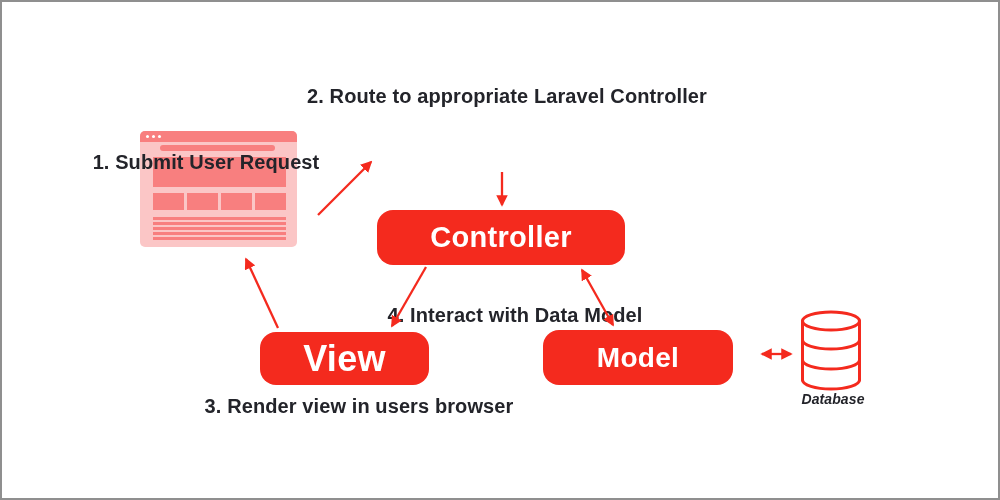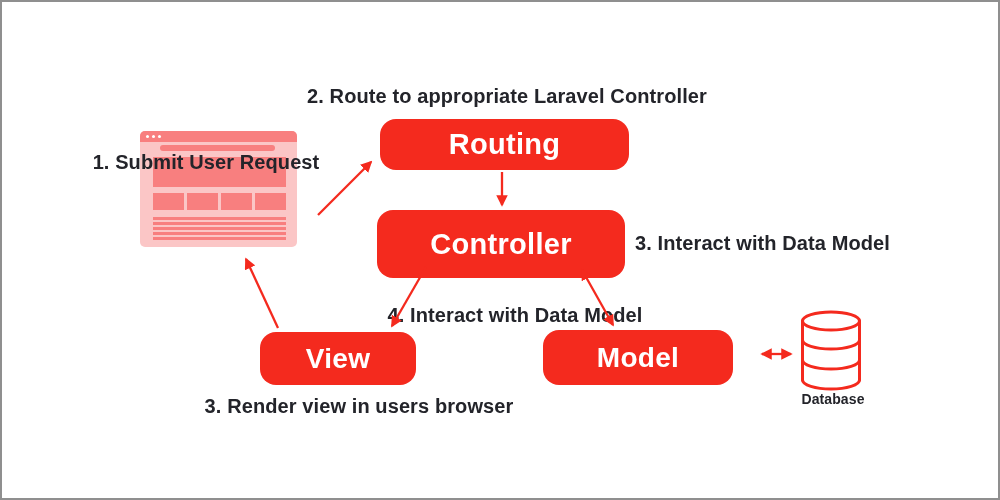--- a/index.html
+++ b/index.html
@@ -24,27 +24,27 @@
   .tline{position:absolute;left:13px;width:133px;height:3px;background:var(--salmon,#f87f7f);}
   
   .lbl{position:absolute;font-size:20px;font-weight:700;color:var(--text,#23242a);
     white-space:nowrap;letter-spacing:.1px;}
   .lbl.centered{transform:translateX(-50%);}
   .lbl-1{left:204px;top:104px;margin-top:45px;}
   .lbl-2{left:505px;top:83px;}
   .lbl-3{left:633px;top:230px;}
   .lbl-4{left:513px;top:302px;}
   .lbl-5{left:357px;top:393px;}
-  .lbl-db{left:831px;top:389px;font-size:14px;}
+  .lbl-db{left:831px;top:389px;font-size:14px;font-style:italic;}
   
   .node{position:absolute;background:var(--accent,#f42a1e);color:#fff;border-radius:16px;
     display:flex;align-items:center;justify-content:center;font-weight:700;letter-spacing:.3px;}
   .node-routing{left:378px;top:117px;width:249px;height:51px;font-size:29px;}
-  .node-controller{left:375px;top:208px;width:248px;height:68px;font-size:29px;}
-  .node-view{left:258px;top:330px;width:156px;height:53px;font-size:28px;}
+  .node-controller{left:375px;top:208px;width:248px;height:55px;font-size:29px;}
+  .node-view{left:258px;top:330px;width:169px;height:53px;font-size:36px;}
   .node-model{left:541px;top:328px;width:190px;height:55px;font-size:28px;}
   
   .overlay{position:absolute;left:0;top:0;width:1000px;height:500px;pointer-events:none;}
   .overlay line{stroke:var(--accent,#f42a1e);stroke-width:2.3px;}
   .dbicon{stroke:var(--accent,#f42a1e);stroke-width:3px;fill:none;stroke-linecap:round;}
 </style>
 </head>
 <body>
 
 <div class="canvas">
@@ -65,27 +65,23 @@
     </div>
     <div class="tline" style="top:86px"></div>
     <div class="tline" style="top:91px"></div>
     <div class="tline" style="top:96px"></div>
     <div class="tline" style="top:101px"></div>
     <div class="tline" style="top:106px"></div>
   </div>
 
   <div class="lbl centered lbl-1">1. Submit User Request</div>
   <div class="lbl centered lbl-2">2. Route to appropriate Laravel Controller</div>
-  <div class="lbl lbl-3">3. Interact with Data Model</div>
   <div class="lbl centered lbl-4">4. Interact with Data Model</div>
   <div class="lbl centered lbl-5">3. Render view in users browser</div>
 
-  <div class="node node-routing">
-    <span>Routing</span>
-  </div>
   <div class="node node-controller">
     <span>Controller</span>
   </div>
   <div class="node node-view">
     <span>View</span>
   </div>
   <div class="node node-model">
     <span>Model</span>
   </div>
 

